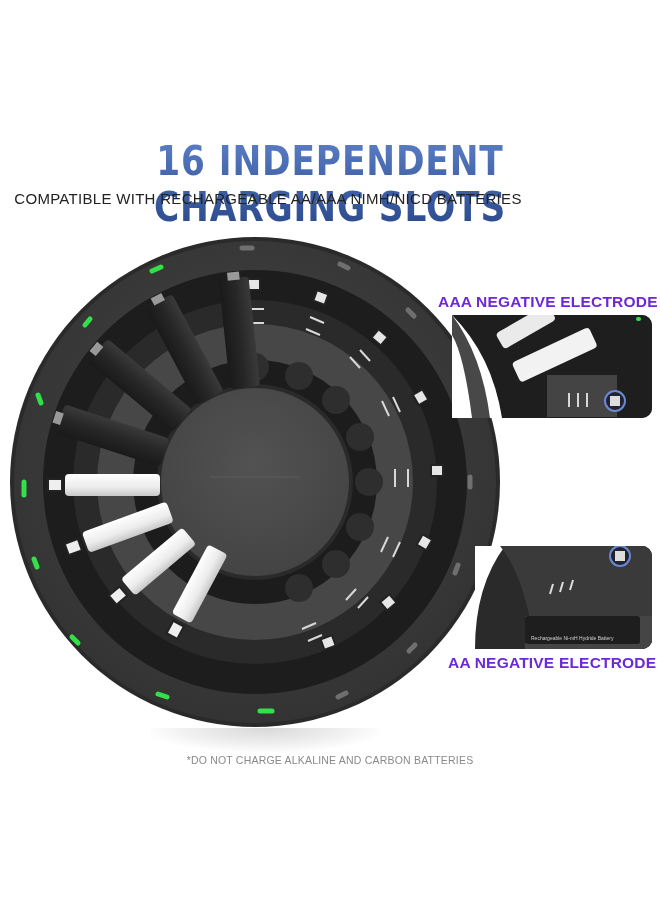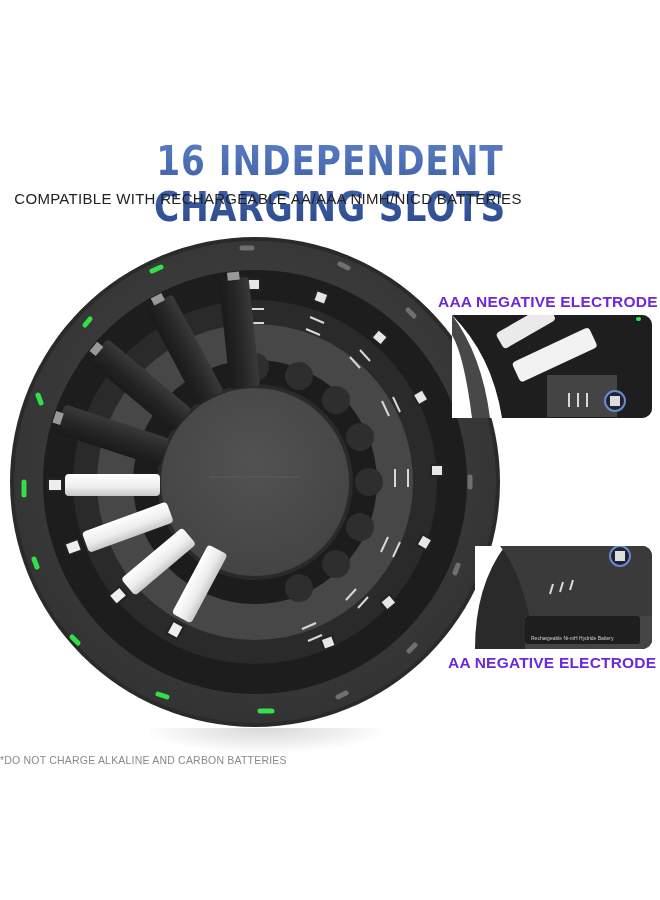--- a/index.html
+++ b/index.html
@@ -10,21 +10,21 @@
     transform:scaleX(0.86); transform-origin:center;
     color:#3a5aa0;
     background:linear-gradient(180deg,#5b7ec4 0%,#3e5fa6 55%,#2b4a8c 100%);
     -webkit-background-clip:text; background-clip:text; -webkit-text-fill-color:transparent;
   }
   .subtitle {
     position:absolute; left:0; top:190px; width:536px; text-align:center;
     font-size:15px; color:#222; letter-spacing:0.3px;
   }
   .footnote {
-    position:absolute; left:0; top:754px; width:660px; 
+    position:absolute; left:0; top:754px; width:660px; text-align:center;
     font-size:10.5px; color:#8a8a8a; letter-spacing:0.2px;
   }
   .charger { position:absolute; left:10px; top:237px; width:490px; height:490px; }
   .shadow {
     position:absolute; left:150px; top:728px; width:230px; height:24px;
     background:radial-gradient(ellipse at 50% 0%, #d8d8d8 0%, #eeeeee 45%, rgba(255,255,255,0) 75%);
   }
   .callout-label {
     position:absolute; font-weight:bold; font-size:15.5px; color:#6d28d9; letter-spacing:0.2px;
   }

